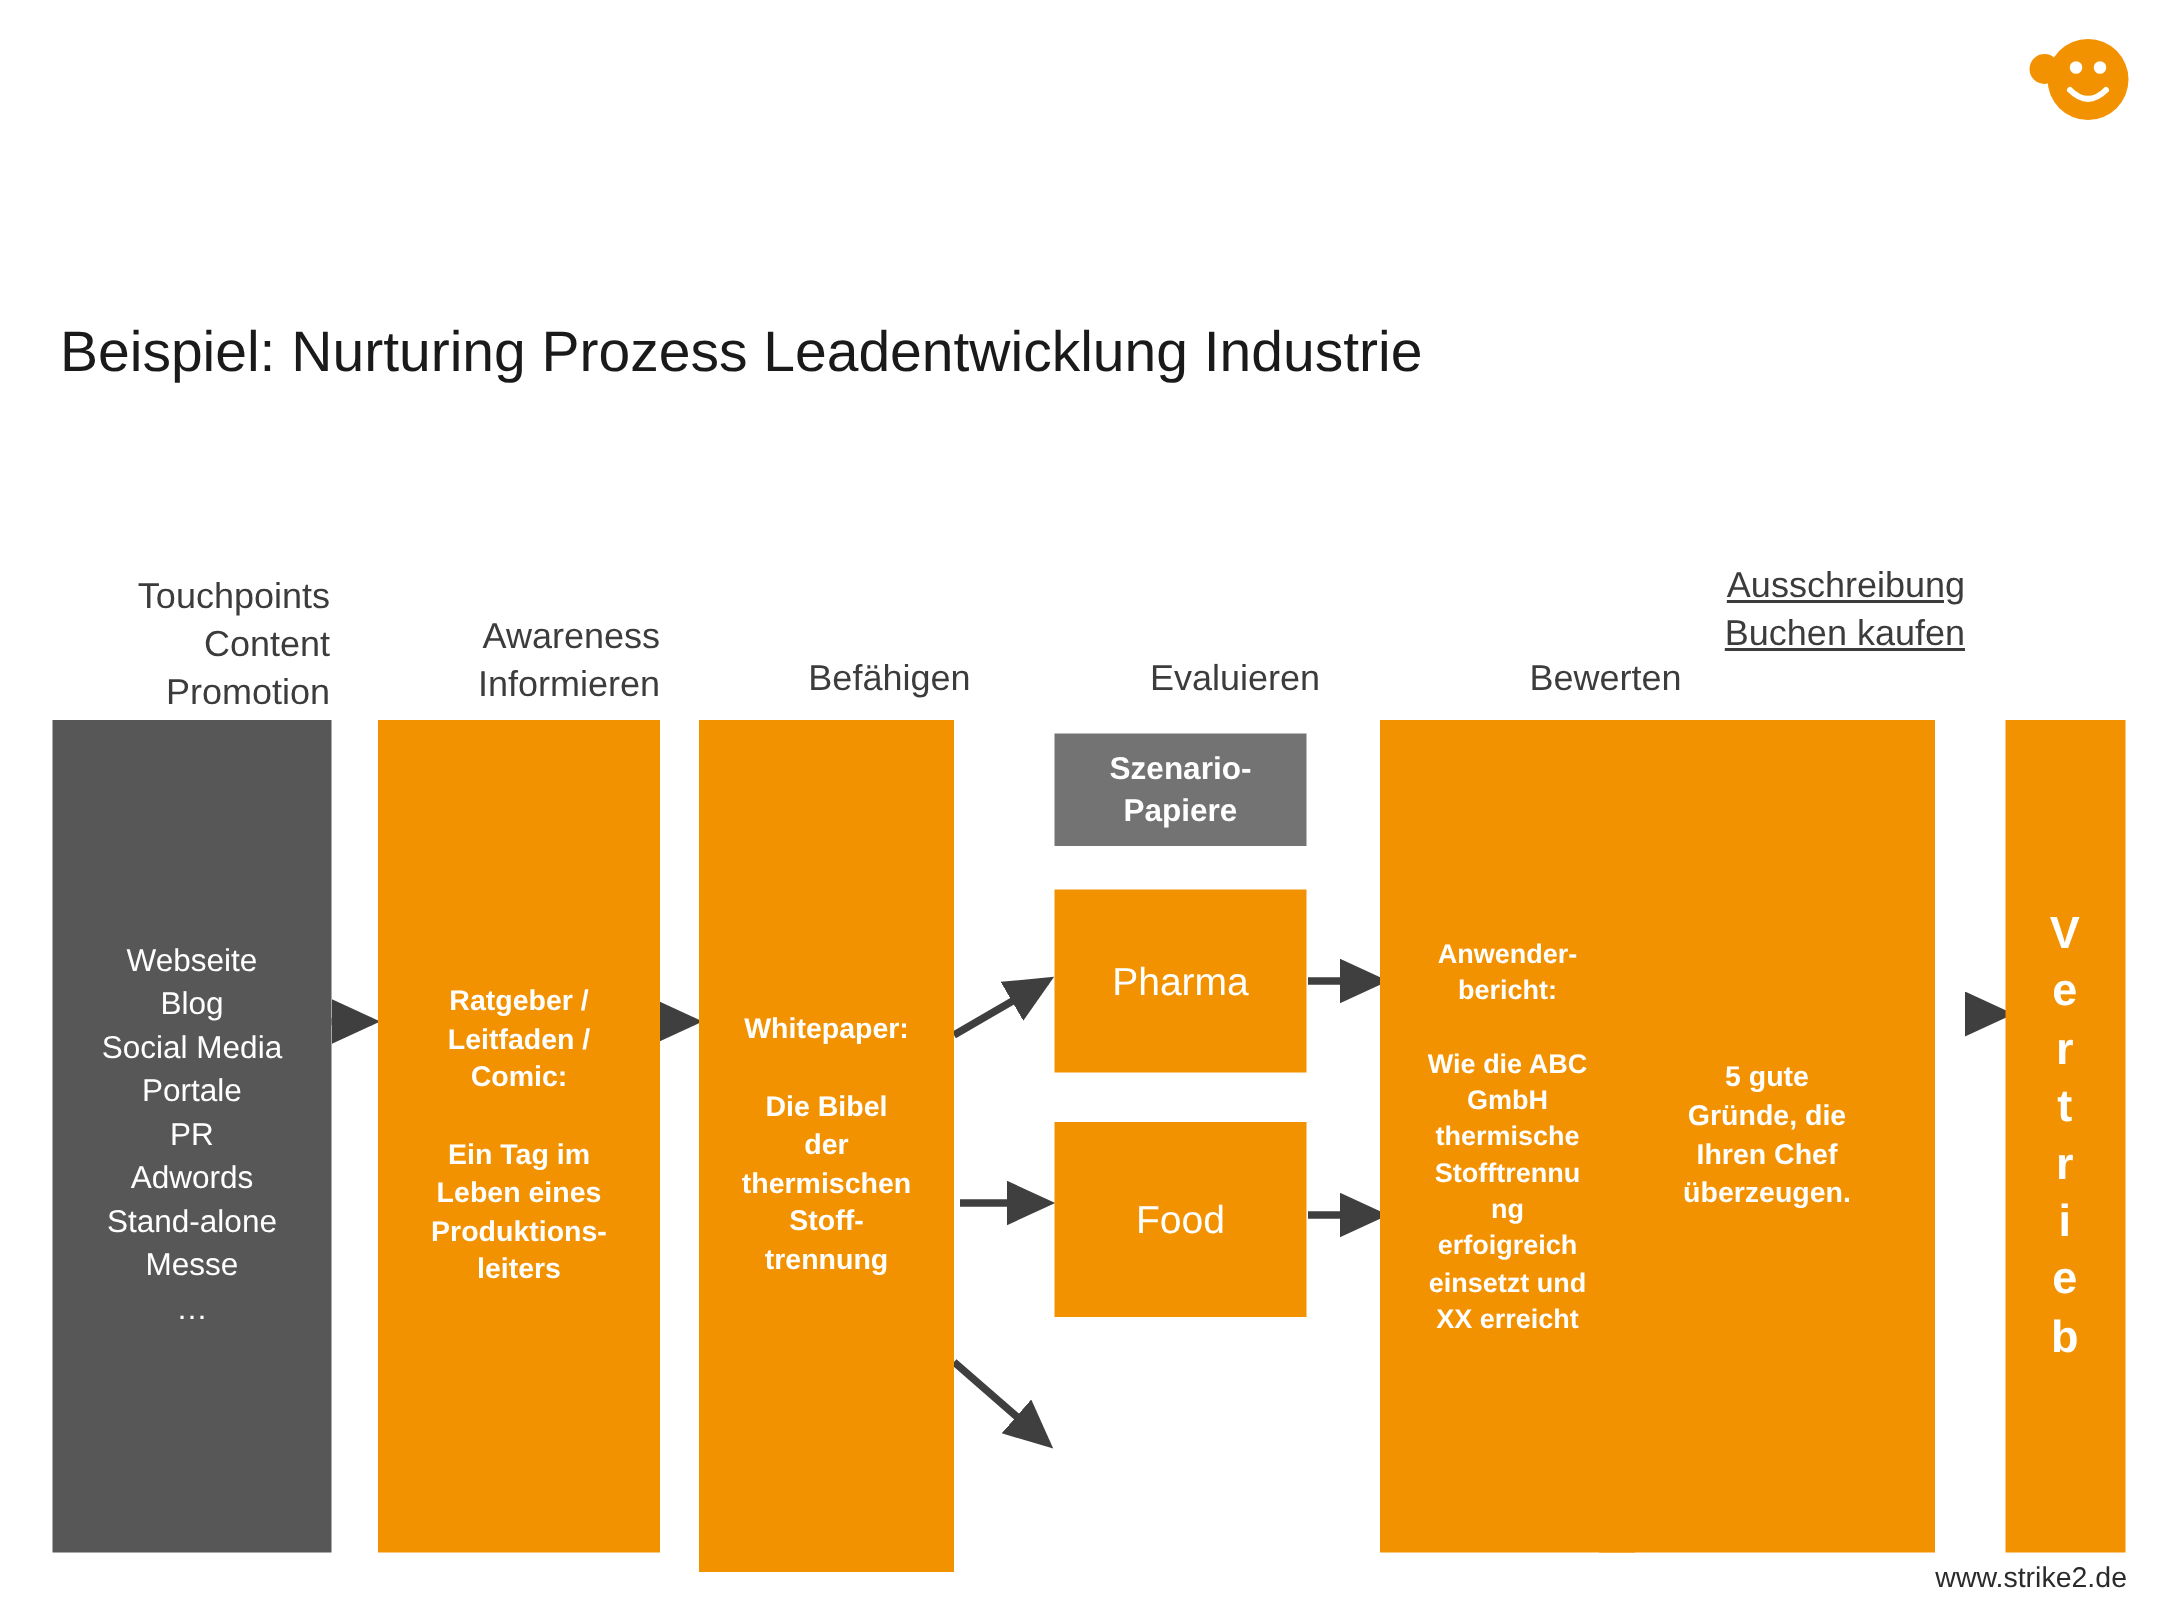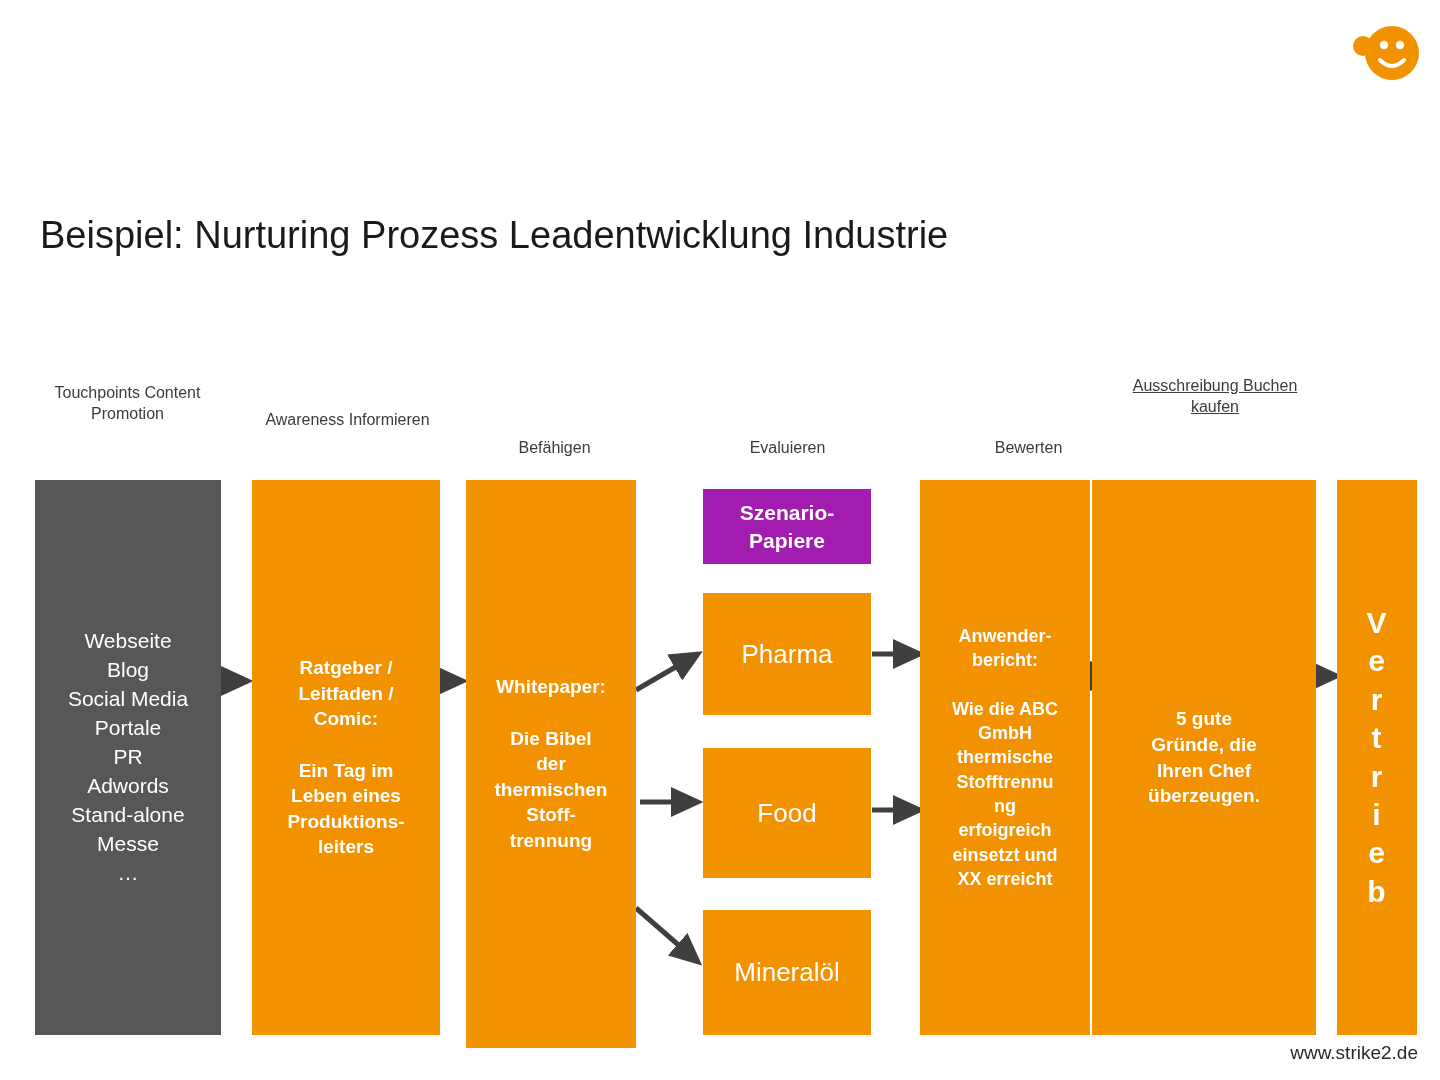--- a/index.html
+++ b/index.html
@@ -72,22 +72,22 @@
   
   .diagram {
     position: absolute;
     left: 0;
     top: 0;
     width: 1440px;
     height: 1080px;
   }
   .col-head {
     position: absolute;
-    text-align: center;
-    font-size: 16px;
+    text-align: right;
+    font-size: 24px;
     color: #3c3c3c;
     line-height: 1.34;
   }
   .bar {
     position: absolute;
     background: #f39200;
     color: #ffffff;
     font-weight: bold;
     font-size: 19px;
     line-height: 1.35;
@@ -119,21 +119,21 @@
     color: #fff;
     font-weight: normal;
     font-size: 26px;
     display: flex;
     align-items: center;
     justify-content: center;
     box-sizing: border-box;
   }
   .scenario-box {
     position: absolute;
-    background: #a21caf;
+    background: #737373;
     color: #fff;
     font-weight: bold;
     font-size: 21px;
     line-height: 1.3;
     display: flex;
     align-items: center;
     justify-content: center;
     text-align: center;
     box-sizing: border-box;
     padding: 4px;
@@ -257,39 +257,36 @@
   <div class="scenario-box" style="left:703px; top:489px; width:168px; height:75px;">
     <span style="white-space:pre-line;">Szenario-
 Papiere</span>
   </div>
   <div class="small-box" style="left:703px; top:593px; width:168px; height:122px;">
     <span>Pharma</span>
   </div>
   <div class="small-box" style="left:703px; top:748px; width:168px; height:130px;">
     <span>Food</span>
   </div>
-  <div class="small-box" style="left:703px; top:910px; width:168px; height:125px;">
-    <span>Mineralöl</span>
-  </div>
 
   <div class="bar" style="left:920px; top:480px; width:170px; height:555px; font-size:18px;">
     <span class="txt">Anwender-
 bericht:
 
 Wie die ABC
 GmbH
 thermische
 Stofftrennu
 ng
 erfoigreich
 einsetzt und
 XX erreicht</span>
   </div>
 
-  <div class="bar" style="left:1092px; top:480px; width:224px; height:555px;">
+  <div class="bar" style="left:1066px; top:480px; width:224px; height:555px;">
     <span class="txt">5 gute
 Gründe, die
 Ihren Chef
 überzeugen.</span>
   </div>
 
   <div class="bar" style="left:1337px; top:480px; width:80px; height:555px;">
     <span class="vertical-word" style="white-space:pre-line;">V
 e
 r

